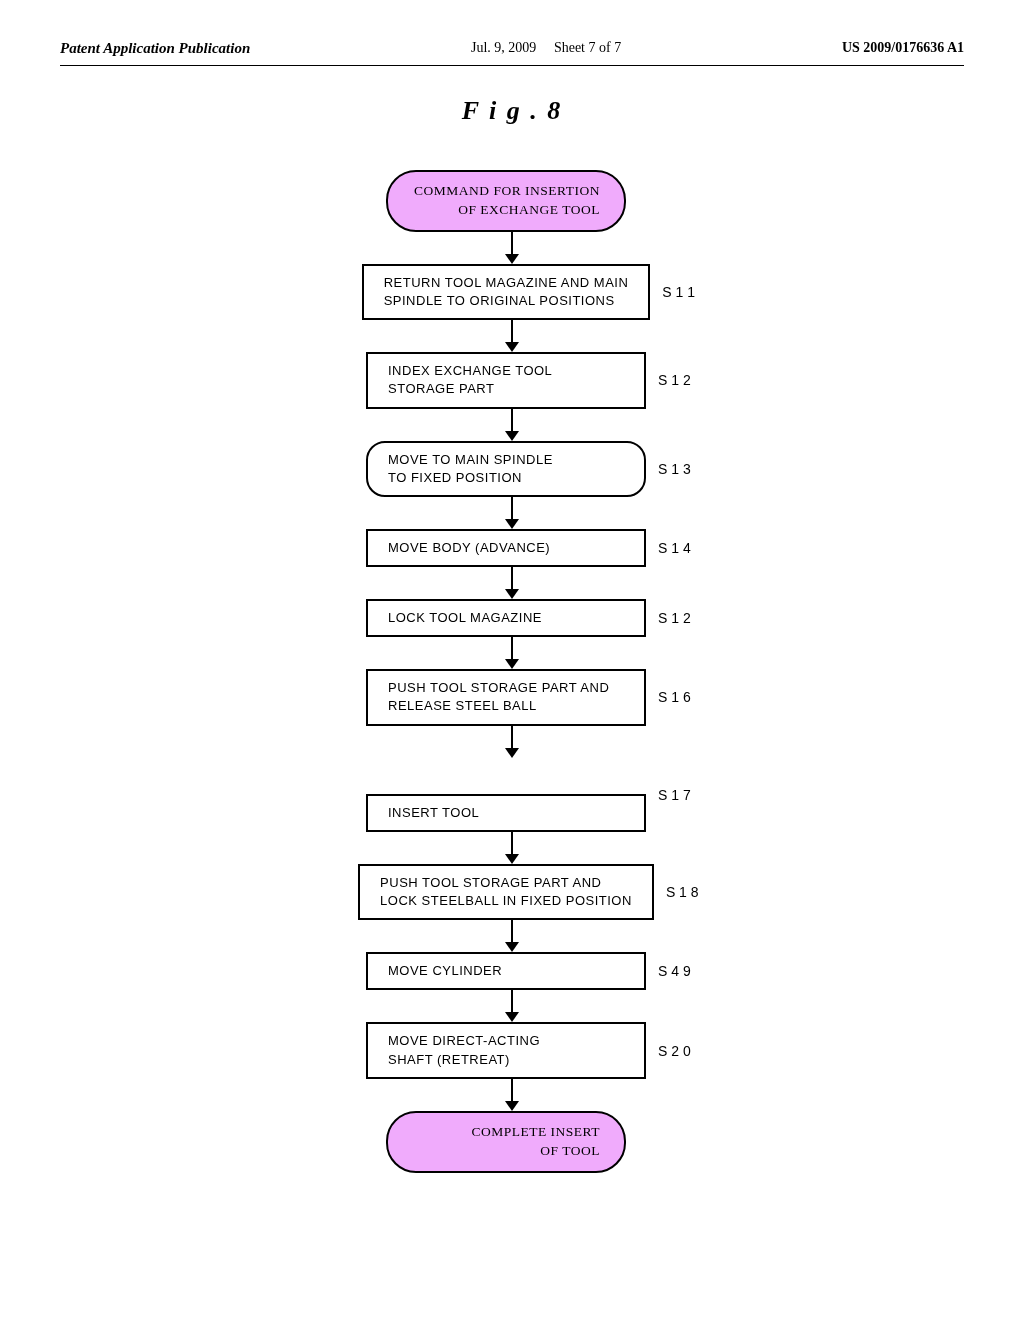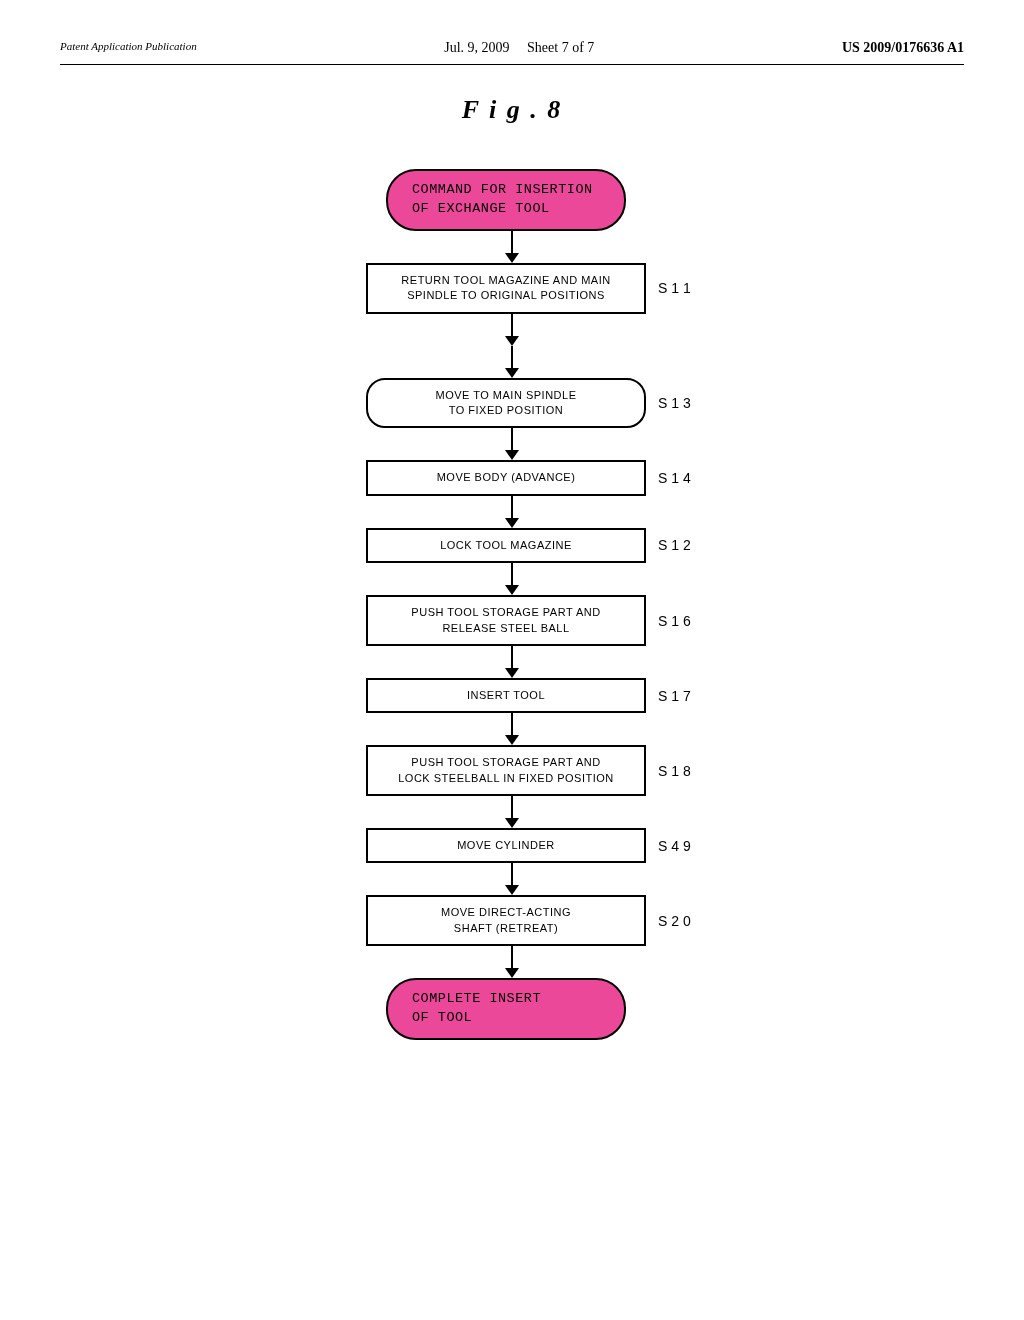--- a/index.html
+++ b/index.html
@@ -23,22 +23,22 @@
     .header {
       display: flex;
       justify-content: space-between;
       align-items: flex-start;
       border-bottom: 1px solid #000;
       padding-bottom: 8px;
       margin-bottom: 30px;
     }
 
     .header-left {
-      font-size: 11px;
-      font-weight: normal;
+      font-size: 15px;
+      font-weight: bold;
       font-style: italic;
     }
 
     .header-center {
       font-size: 14px;
       text-align: center;
     }
 
     .header-right {
       font-size: 14px;
@@ -58,39 +58,39 @@
       display: flex;
       flex-direction: column;
       align-items: center;
       width: 100%;
       position: relative;
     }
 
     .box {
       border: 2px solid #000;
       padding: 8px 20px;
-      text-align: center;
-      font-size: 11px;
+      text-align: left;
+      font-size: 13px;
       font-family: Arial, sans-serif;
       letter-spacing: 0.5px;
       background: #fff;
       min-width: 280px;
       max-width: 340px;
       line-height: 1.4;
     }
 
     .box-rounded {
       border: 2px solid #000;
       border-radius: 30px;
       padding: 10px 24px;
-      text-align: left;
+      text-align: right;
       font-size: 13.5px;
-      font-family: Liberation Mono, monospace;
+      font-family: Liberation Serif, serif;
       letter-spacing: 0.5px;
-      background: #ec4899;
+      background: #f0abfc;
       min-width: 240px;
       max-width: 320px;
       line-height: 1.4;
     }
 
     .step-label {
       font-size: 14px;
       font-family: Arial, sans-serif;
       margin-left: 12px;
       white-space: nowrap;
@@ -156,20 +156,26 @@
       <div class="step-wrapper">
         <div style="min-width: 60px;"></div>
         <div class="box" style="white-space: pre-line;">RETURN TOOL MAGAZINE AND MAIN
 SPINDLE TO ORIGINAL POSITIONS</div>
         <div class="step-label" style="min-width: 60px;">S 1 1</div>
       </div>
       <div class="arrow-down">
         <div class="arrow-line"></div>
         <div class="arrow-head"></div>
       </div>
+      <div class="step-wrapper">
+        <div style="min-width: 60px;"></div>
+        <div class="box" style="white-space: pre-line;">INDEX EXCHANGE TOOL
+STORAGE PART</div>
+        <div class="step-label" style="min-width: 60px;">S 1 2</div>
+      </div>
       <div class="arrow-down">
         <div class="arrow-line"></div>
         <div class="arrow-head"></div>
       </div>
       <div class="step-wrapper">
         <div style="min-width: 60px;"></div>
         <div class="box" style="white-space: pre-line; border-radius: 19px;">MOVE TO MAIN SPINDLE
 TO FIXED POSITION</div>
         <div class="step-label" style="min-width: 60px;">S 1 3</div>
       </div>
@@ -200,21 +206,21 @@
         <div class="box" style="white-space: pre-line;">PUSH TOOL  STORAGE PART AND
 RELEASE STEEL BALL</div>
         <div class="step-label" style="min-width: 60px;">S 1 6</div>
       </div>
       <div class="arrow-down">
         <div class="arrow-line"></div>
         <div class="arrow-head"></div>
       </div>
       <div class="step-wrapper">
         <div style="min-width: 60px;"></div>
-        <div class="box" style="white-space: pre-line;">INSERT  TOOL</div>
+        <div class="box" style="white-space: pre-line; margin-top: 36px;">INSERT  TOOL</div>
         <div class="step-label" style="min-width: 60px;">S 1 7</div>
       </div>
       <div class="arrow-down">
         <div class="arrow-line"></div>
         <div class="arrow-head"></div>
       </div>
       <div class="step-wrapper">
         <div style="min-width: 60px;"></div>
         <div class="box" style="white-space: pre-line;">PUSH TOOL STORAGE PART AND
 LOCK STEELBALL IN FIXED POSITION</div>

